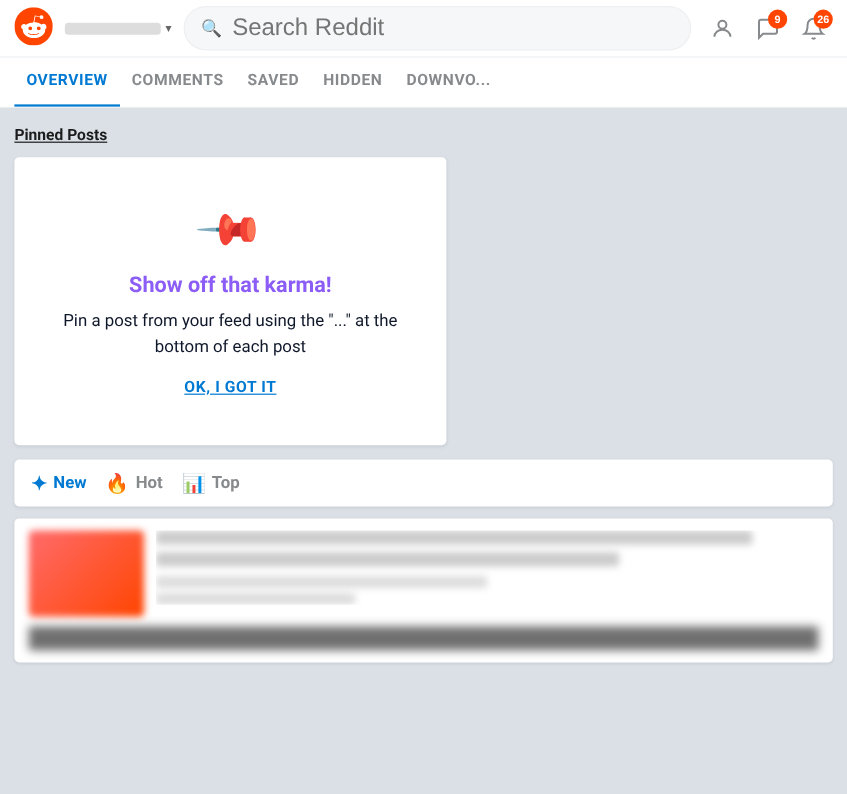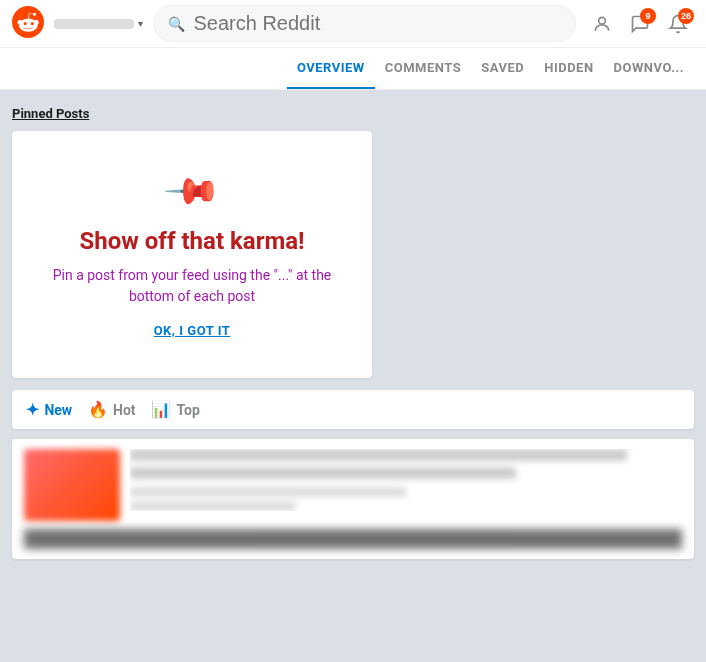--- a/index.html
+++ b/index.html
@@ -101,21 +101,20 @@
     }
 
     
     .nav-tabs {
       background: #fff;
       display: flex;
       align-items: center;
       padding: 0 12px;
       border-bottom: 1px solid #edeff1;
       overflow-x: hidden;
-      justify-content: flex-end;
     }
     .nav-tab {
       padding: 12px 10px;
       font-size: 13px;
       font-weight: 700;
       color: #878a8c;
       cursor: pointer;
       letter-spacing: 0.5px;
       border-bottom: 2px solid transparent;
       white-space: nowrap;
@@ -161,28 +160,28 @@
       box-shadow: 0 1px 3px rgba(0,0,0,0.08);
     }
     .pin-icon {
       font-size: 36px;
       color: #878a8c;
       margin-bottom: 14px;
       transform: rotate(45deg);
       display: inline-block;
     }
     .pinned-card-title {
-      font-size: 24px;
-      font-weight: 700;
-      color: #b91c1c;
+      font-size: 18px;
+      font-weight: 700;
+      color: #8b5cf6;
       margin-bottom: 10px;
     }
     .pinned-card-desc {
       font-size: 14px;
-      color: #a21caf;
+      color: #0f172a;
       line-height: 1.5;
       margin-bottom: 16px;
     }
     .ok-link {
       font-size: 13px;
       font-weight: 700;
       color: #0079d3;
       text-decoration: underline;
       cursor: pointer;
       letter-spacing: 0.5px;

